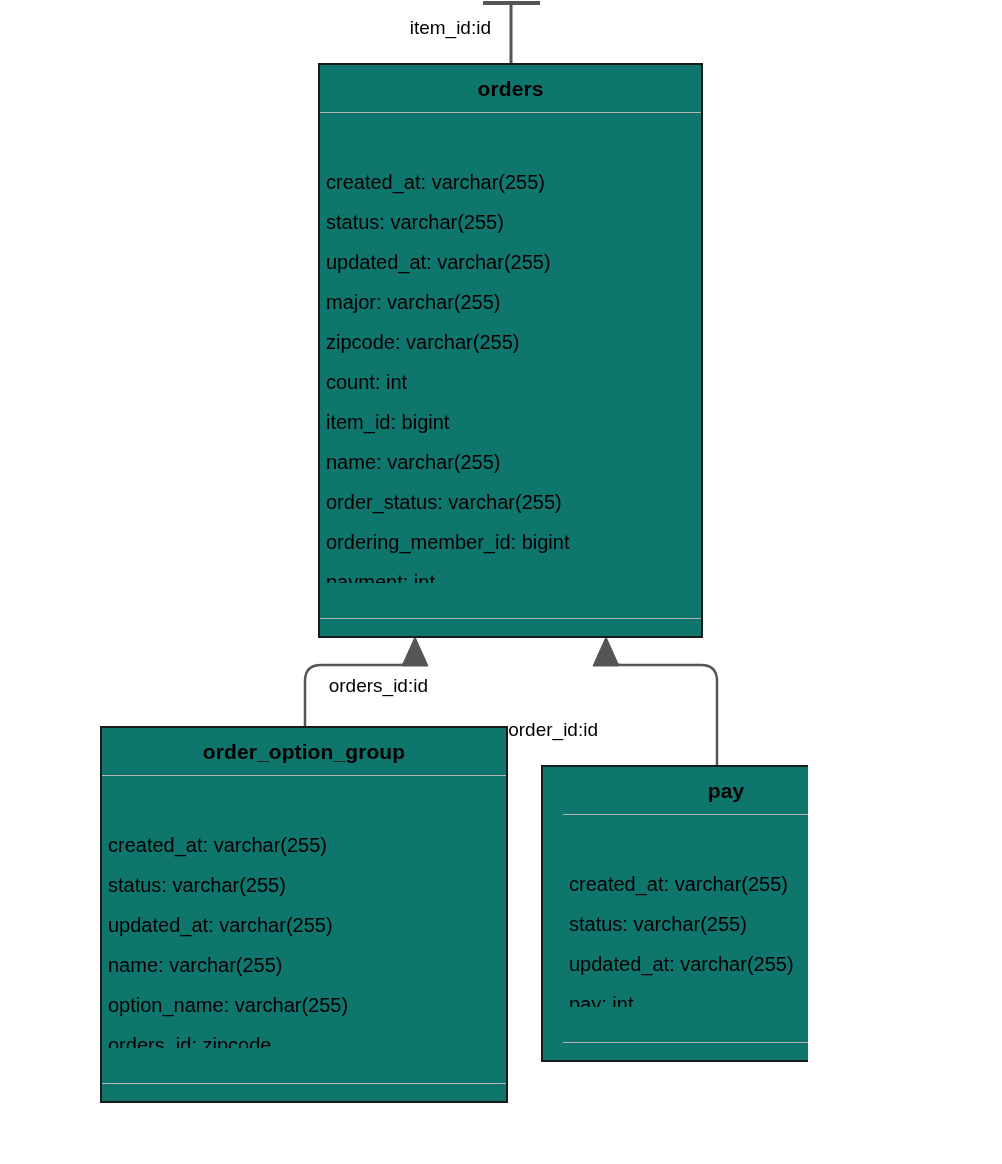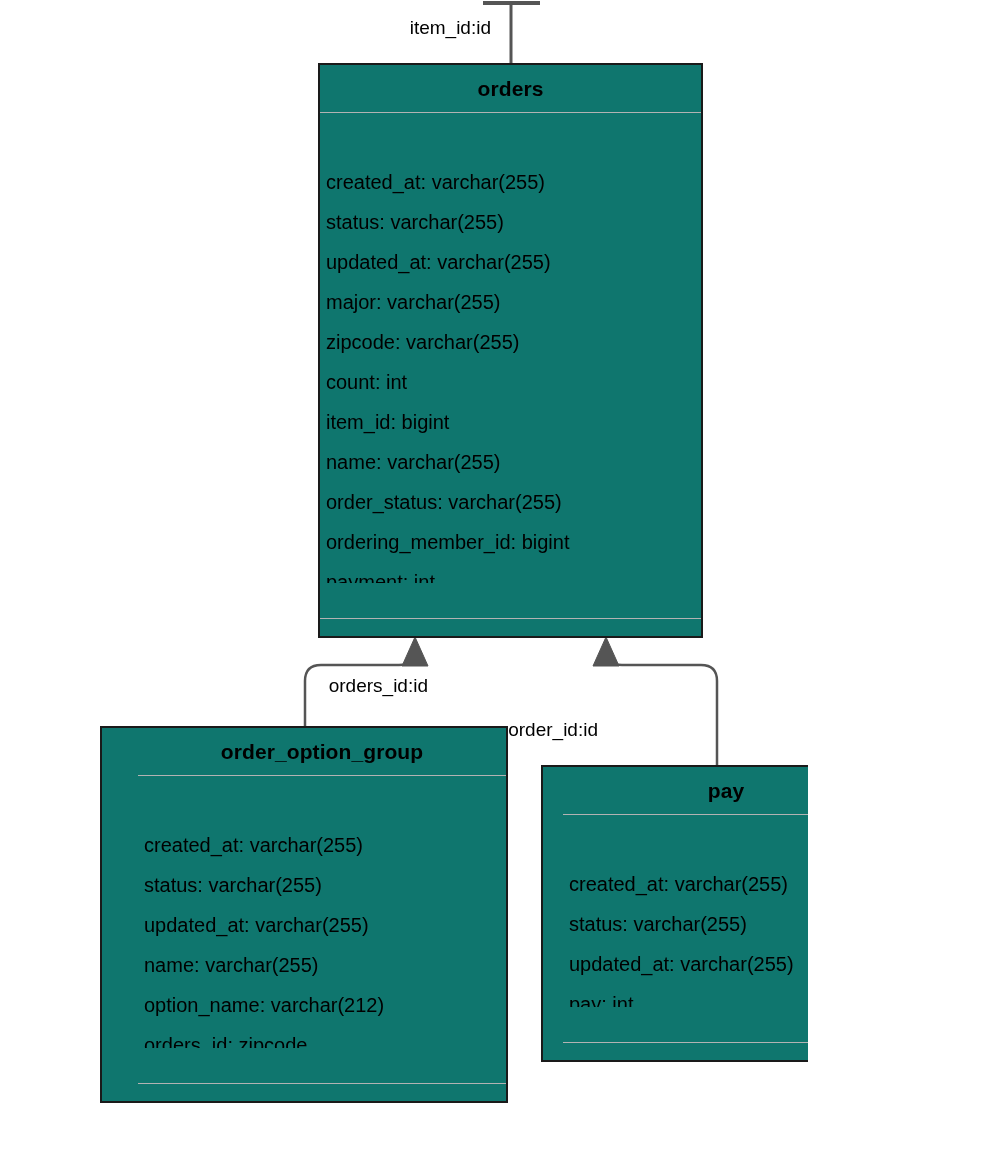--- a/index.html
+++ b/index.html
@@ -113,30 +113,30 @@
       <div class="field-row">count: int</div>
       <div class="field-row">item_id: bigint</div>
       <div class="field-row">name: varchar(255)</div>
       <div class="field-row">order_status: varchar(255)</div>
       <div class="field-row">ordering_member_id: bigint</div>
       <div class="field-row">payment: int</div>
     </div>
     <div class="entity-footer"></div>
   </div>
 
-  <div class="entity" style="left:100px; top:726px; width:408px; height:377px;padding-left:36px;">
+  <div class="entity" style="left:100px; top:726px; width:408px; height:377px;">
     <div class="entity-header">
       <span class="entity-title">order_option_group</span>
     </div>
     <div class="entity-body">
       <div class="field-row">created_at: varchar(255)</div>
       <div class="field-row">status: varchar(255)</div>
       <div class="field-row">updated_at: varchar(255)</div>
       <div class="field-row">name: varchar(255)</div>
-      <div class="field-row">option_name: varchar(212)</div>
+      <div class="field-row">option_name: varchar(255)</div>
       <div class="field-row">orders_id: zipcode</div>
     </div>
     <div class="entity-footer"></div>
   </div>
 
   <div class="entity" style="left:541px; top:765px; width:350px; height:297px;padding-left:20px;">
     <div class="entity-header">
       <span class="entity-title">pay</span>
     </div>
     <div class="entity-body">

